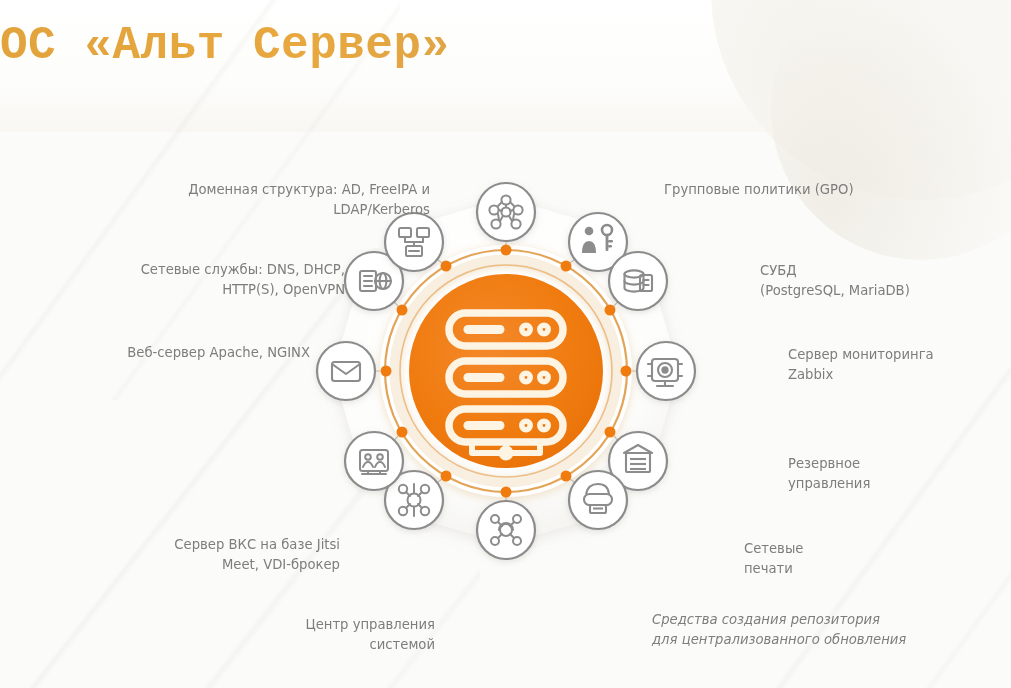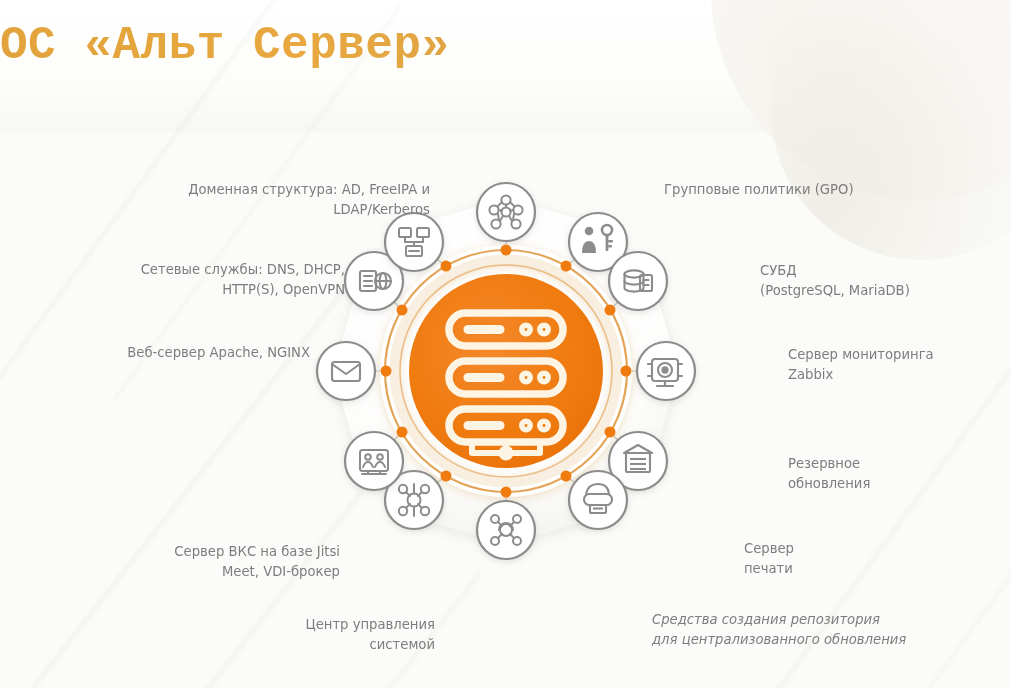--- a/index.html
+++ b/index.html
@@ -343,36 +343,36 @@
 
   <div class="label right" style="left:100px;top:180px;width:330px;">Доменная структура: AD, FreeIPA и
 LDAP/Kerberos</div>
 
   <div class="label right" style="left:60px;top:260px;width:285px;">Сетевые службы: DNS, DHCP,
 HTTP(S), OpenVPN</div>
 
   <div class="label right" style="left:40px;top:343px;width:270px;">Веб-сервер Apache, NGINX</div>
 
 
-  <div class="label right" style="left:90px;top:535px;width:250px;margin-top:7px;">Сервер ВКС на  базе Jitsi
+  <div class="label right" style="left:90px;top:535px;width:250px;">Сервер ВКС на  базе Jitsi
 Meet, VDI-брокер</div>
 
   <div class="label left" style="left:664px;top:180px;width:300px;">Групповые политики (GPO)</div>
 
   <div class="label right" style="left:210px;top:615px;width:225px;">Центр управления
 системой</div>
 
   <div class="label left" style="left:744px;top:261px;width:240px;margin-left:16px;">СУБД
 (PostgreSQL, MariaDB)</div>
 
   <div class="label left" style="left:788px;top:345px;width:225px;">Сервер мониторинга
 Zabbix</div>
 
   <div class="label left" style="left:788px;top:454px;width:215px;">Резервное
-обновления</div>
-
-  <div class="label left" style="left:744px;top:539px;width:205px;">Сервер
+управления</div>
+
+  <div class="label left" style="left:744px;top:539px;width:205px;">Сетевые
 печати</div>
 
   <div class="label left" style="left:652px;top:610px;width:340px;font-style:italic;">Средства создания репозитория
 для централизованного обновления</div>
 
 </div>
 
 </body></html>

